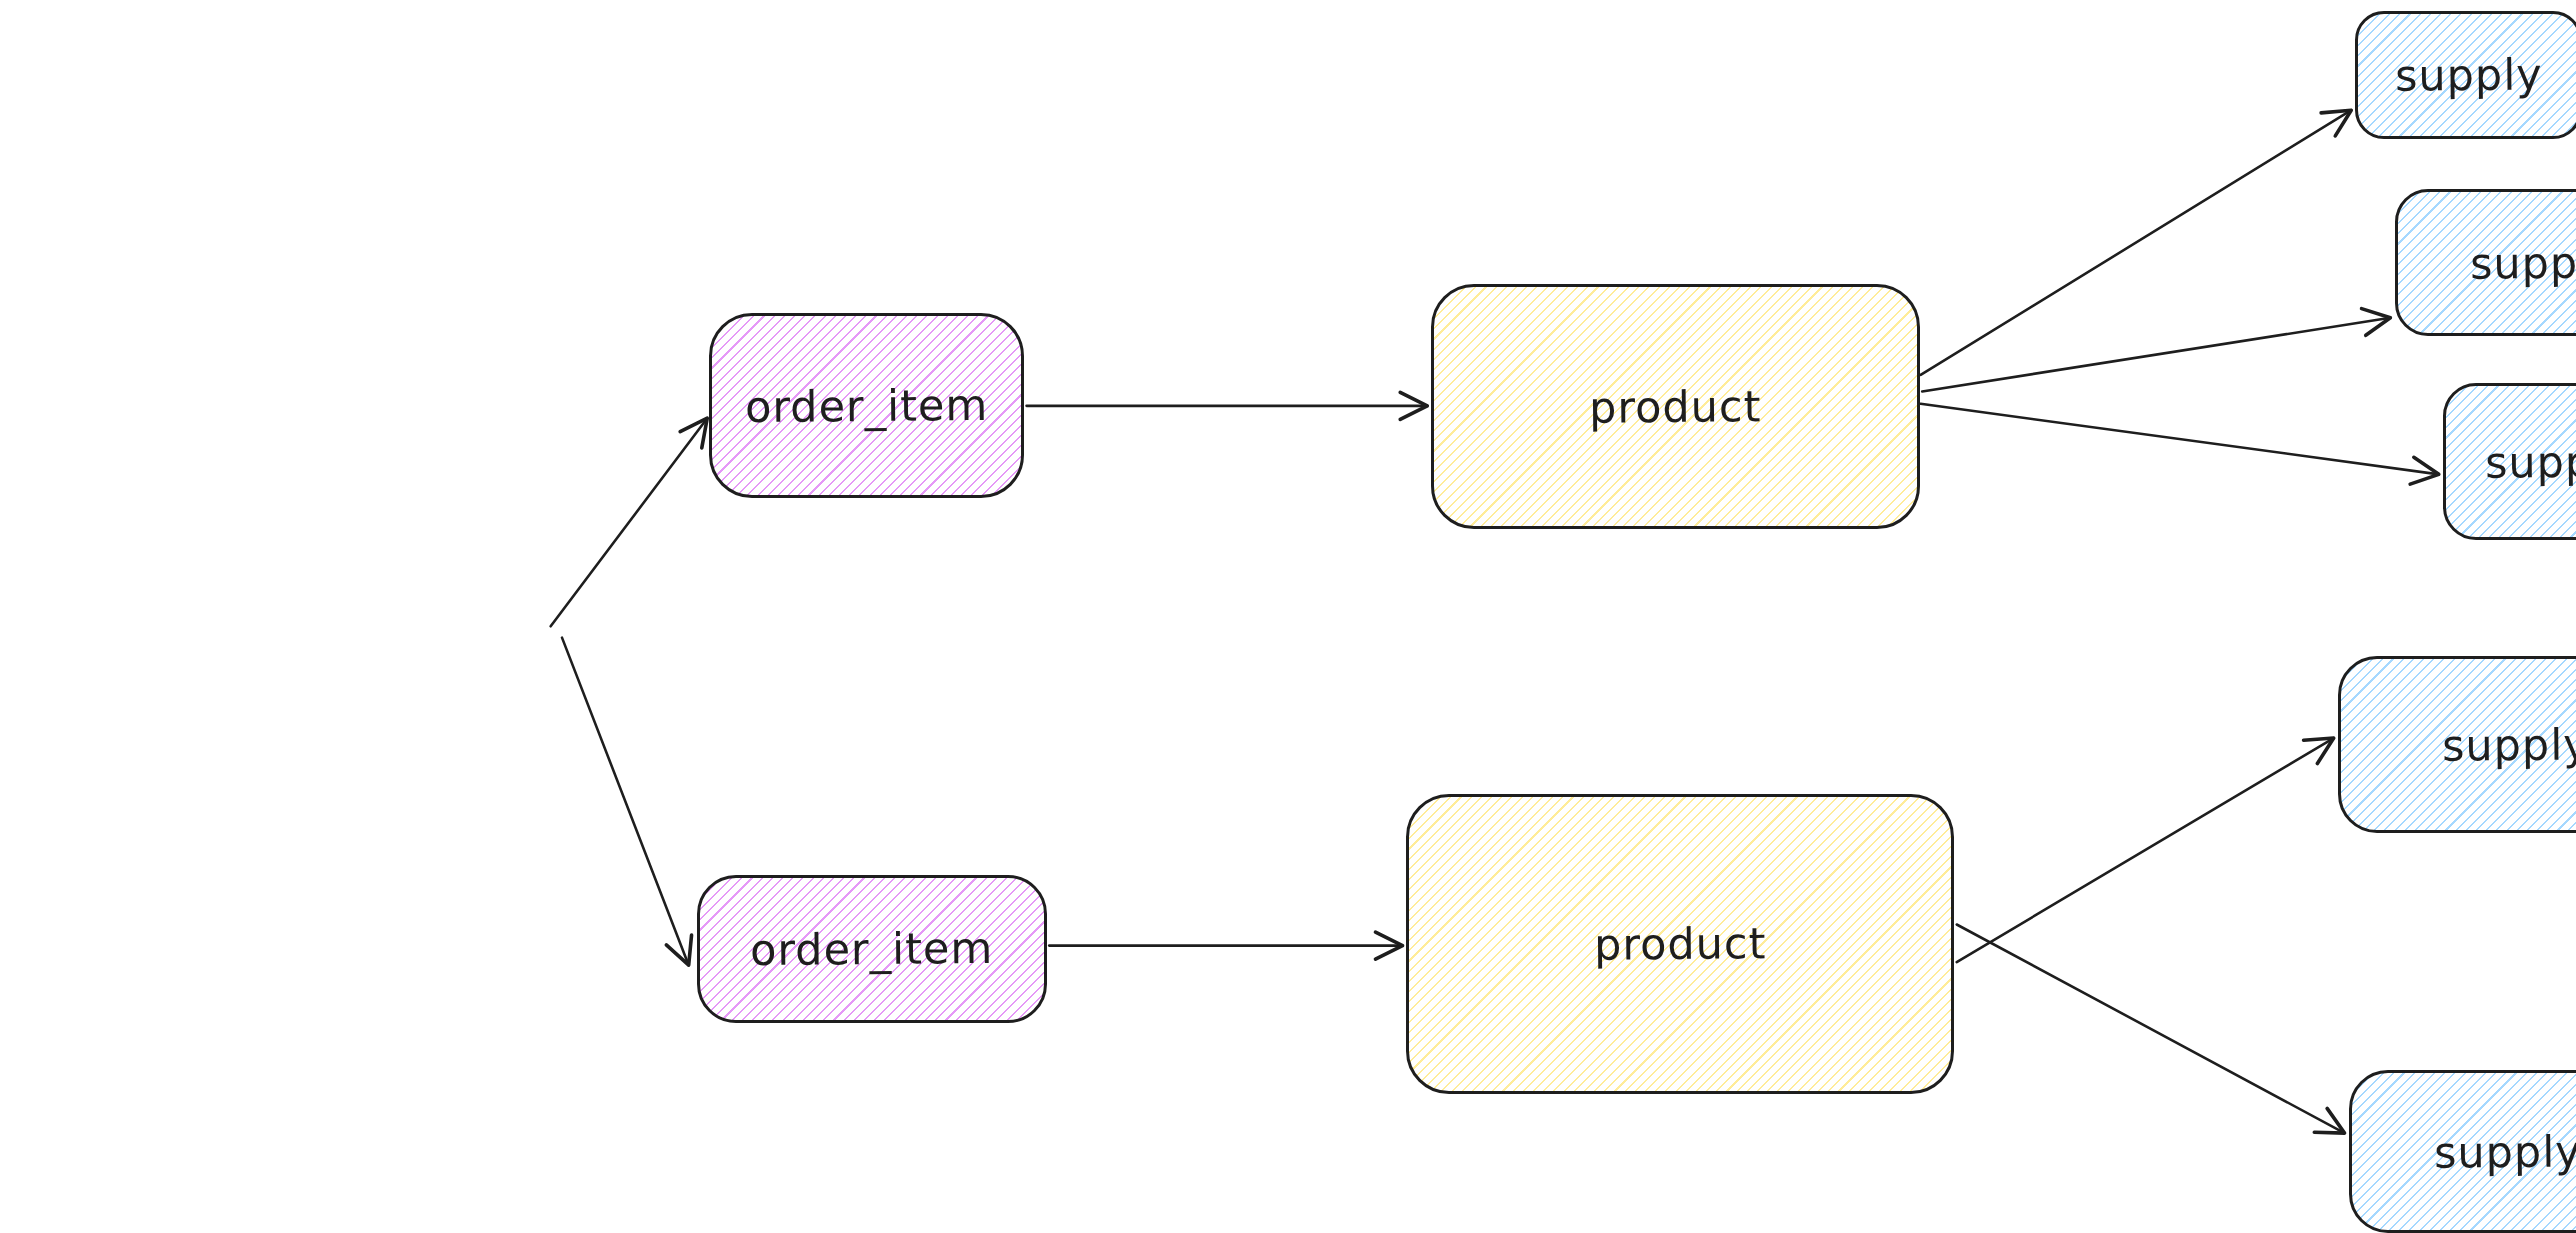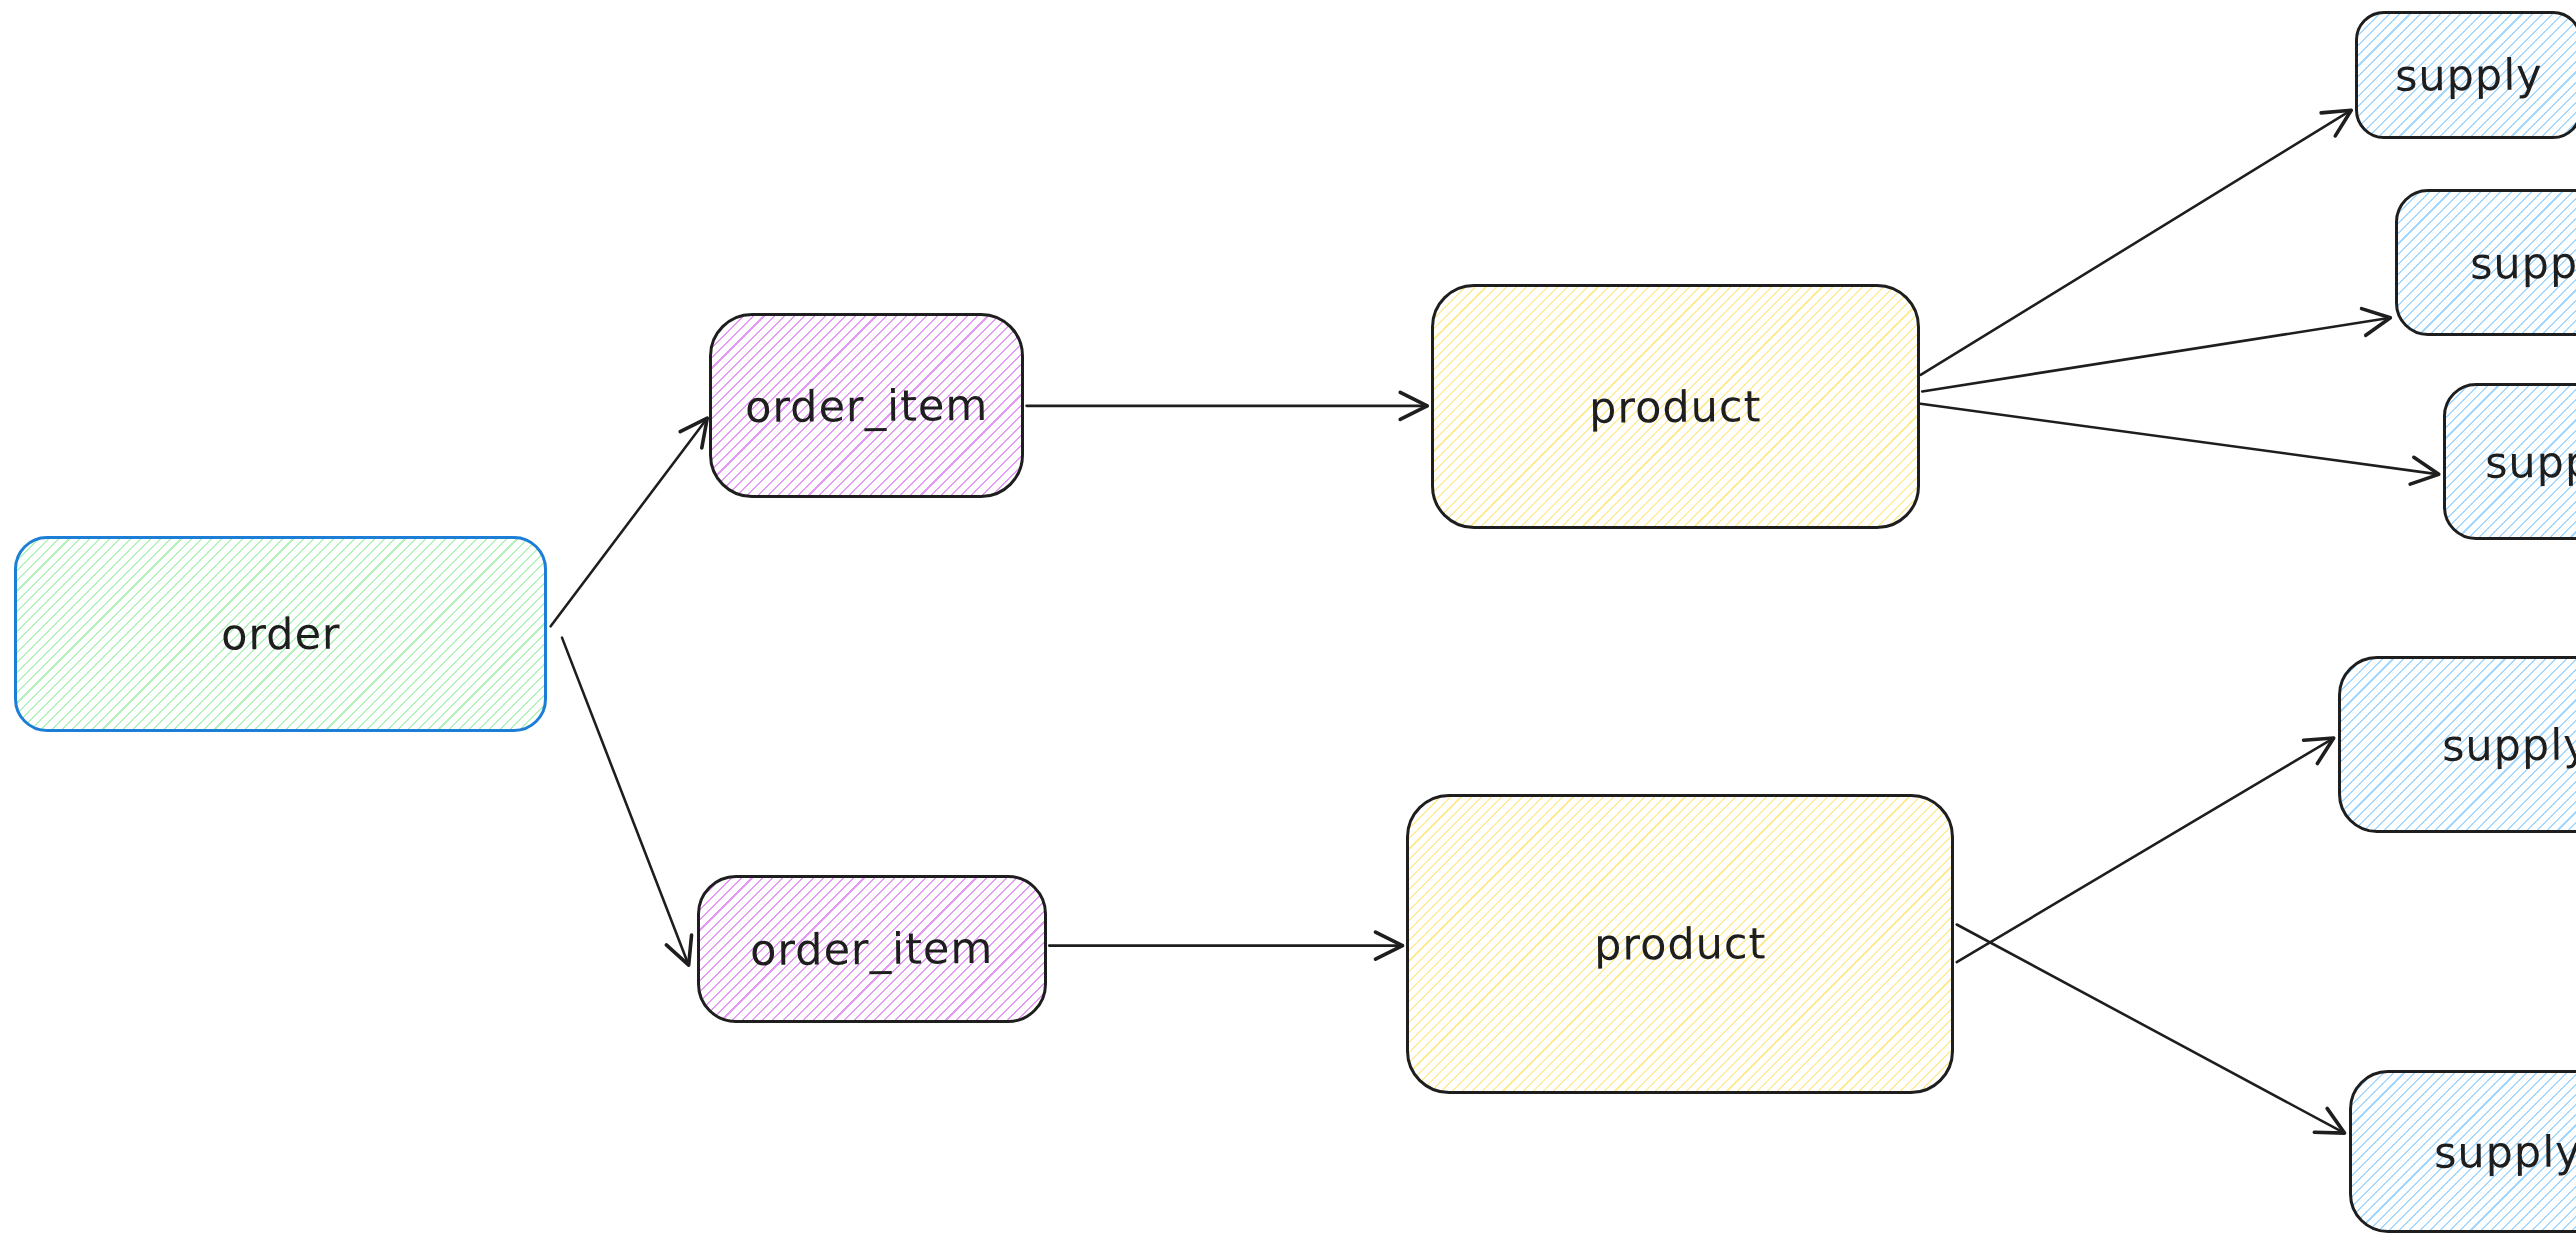--- a/index.html
+++ b/index.html
@@ -83,23 +83,20 @@
     <line x1="1090" y1="1238" x2="1336" y2="1874" marker-end="url(#arrowhead)"></line>
     <line x1="1992" y1="788" x2="2770" y2="788" marker-end="url(#arrowhead)"></line>
     <line x1="2036" y1="1836" x2="2722" y2="1836" marker-end="url(#arrowhead)"></line>
     <line x1="3728" y1="728" x2="4564" y2="214" marker-end="url(#arrowhead)"></line>
     <line x1="3731" y1="760" x2="4640" y2="617" marker-end="url(#arrowhead)"></line>
     <line x1="3728" y1="784" x2="4734" y2="921" marker-end="url(#arrowhead)"></line>
     <line x1="3798" y1="1868" x2="4530" y2="1433" marker-end="url(#arrowhead)"></line>
     <line x1="3798" y1="1795" x2="4551" y2="2200" marker-end="url(#arrowhead)"></line>
   </svg>
 
-  <div class="node" id="n-order" style="border-color: rgb(28, 126, 214); --hatch: #b2f2bb;">
-    <span class="label">order</span>
-  </div>
 
   <div class="node" id="n-oi1" style="border-color: rgb(30, 30, 30); --hatch: #e599f7;">
     <span class="label">order_item</span>
   </div>
 
   <div class="node" id="n-p1" style="border-color: rgb(30, 30, 30); --hatch: #ffec99;">
     <span class="label">product</span>
   </div>
 
   <div class="node" id="n-s1" style="border-color: rgb(30, 30, 30); --hatch: #a5d8ff;">

